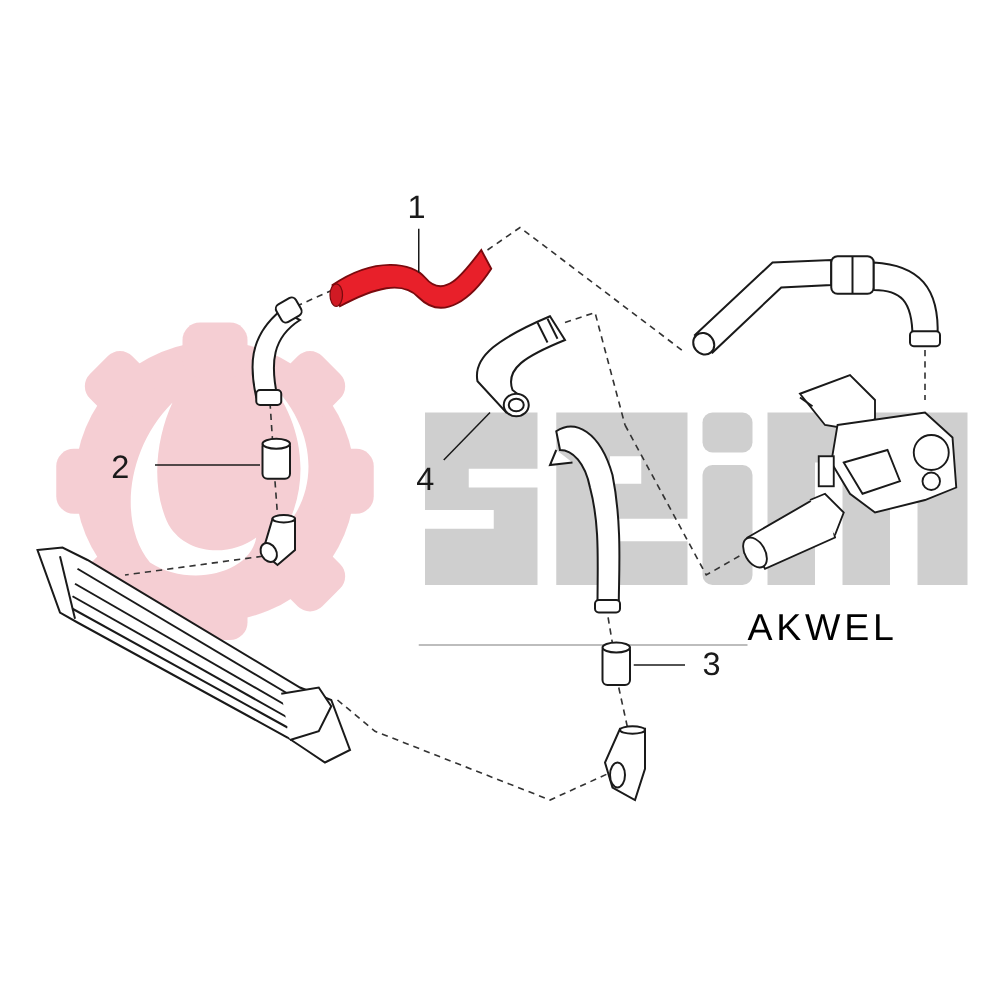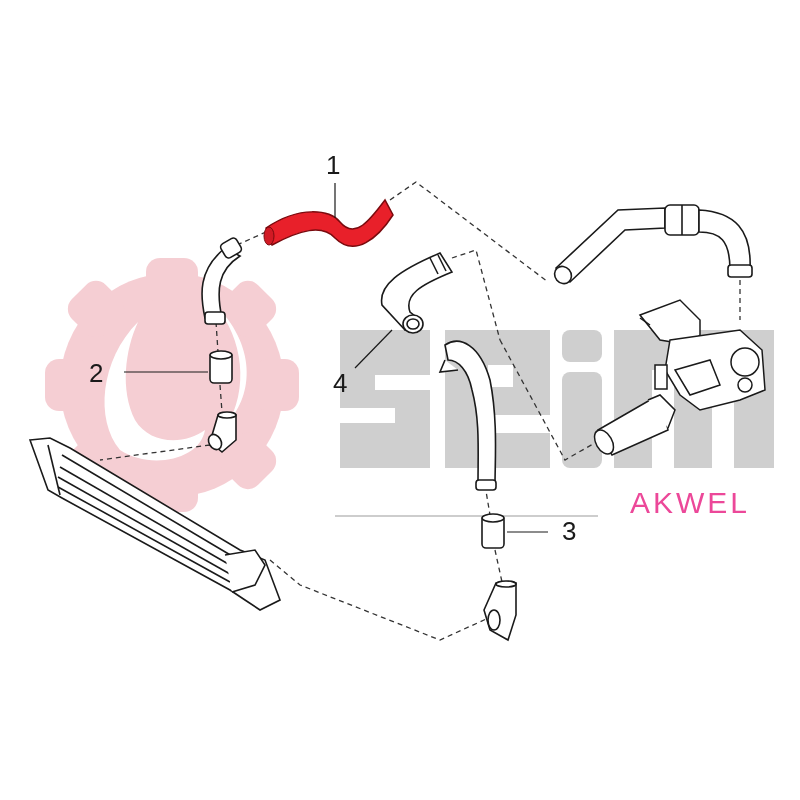--- a/index.html
+++ b/index.html
@@ -1,22 +1,22 @@
 <!DOCTYPE html>
 <html><head>
 <meta charset="utf-8">
 <style>
   html, body { margin: 0; padding: 0; background: #ffffff; }
   body { width: 800px; height: 800px; position: relative; overflow: hidden;
          font-family: "Liberation Sans", sans-serif; }
   #canvas { position: absolute; left: 0; top: 0; width: 800px; height: 800px; }
   .callout-label { position: absolute; font-family: "Liberation Sans", sans-serif;
                    font-size: 26px; color: #1a1a1a; line-height: 1; }
-  .brand-akwel { position: absolute; left: 630px; top: 486px; font-family: "Liberation Sans", sans-serif;
-                 font-size: 30px; letter-spacing: 3px; color: #ec4899; font-weight: 400; }
+  .brand-akwel { position: absolute; left: 598px; top: 486px; font-family: "Liberation Sans", sans-serif;
+                 font-size: 30px; letter-spacing: 3px; color: #000000; font-weight: 400; }
 </style>
 </head>
 <body>
 
 <svg id="canvas" viewBox="0 0 800 800" xmlns="http://www.w3.org/2000/svg">
   <g fill="#f4c6cc" opacity="0.85">
     <circle cx="172" cy="385" r="112"></circle>
     <rect x="146" y="258" width="52" height="44" rx="14"></rect>
     <rect x="146" y="468" width="52" height="44" rx="14"></rect>
     <rect x="45" y="359" width="44" height="52" rx="14"></rect>

